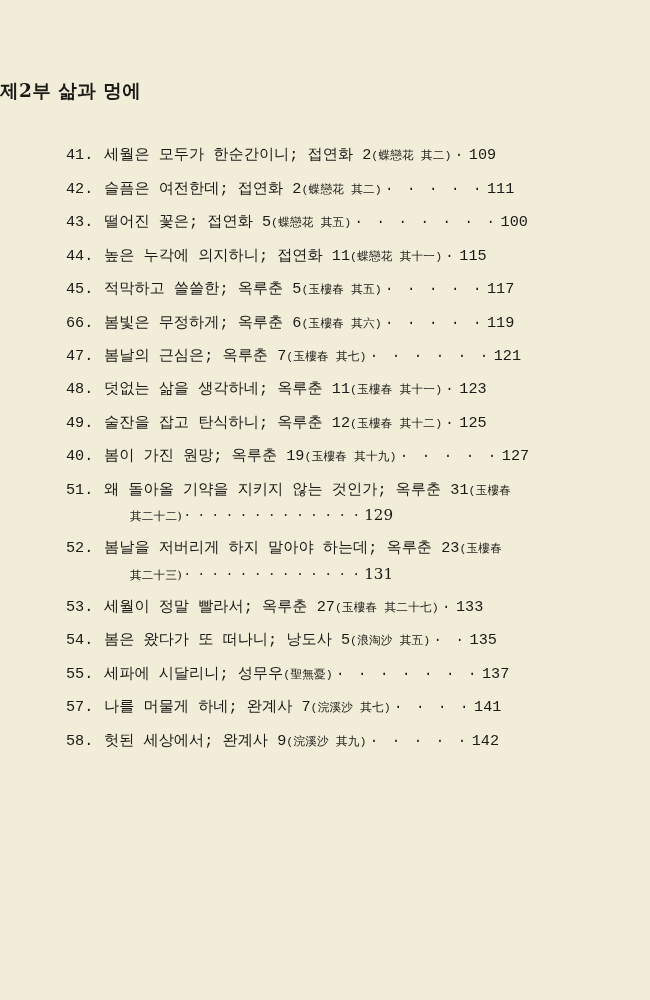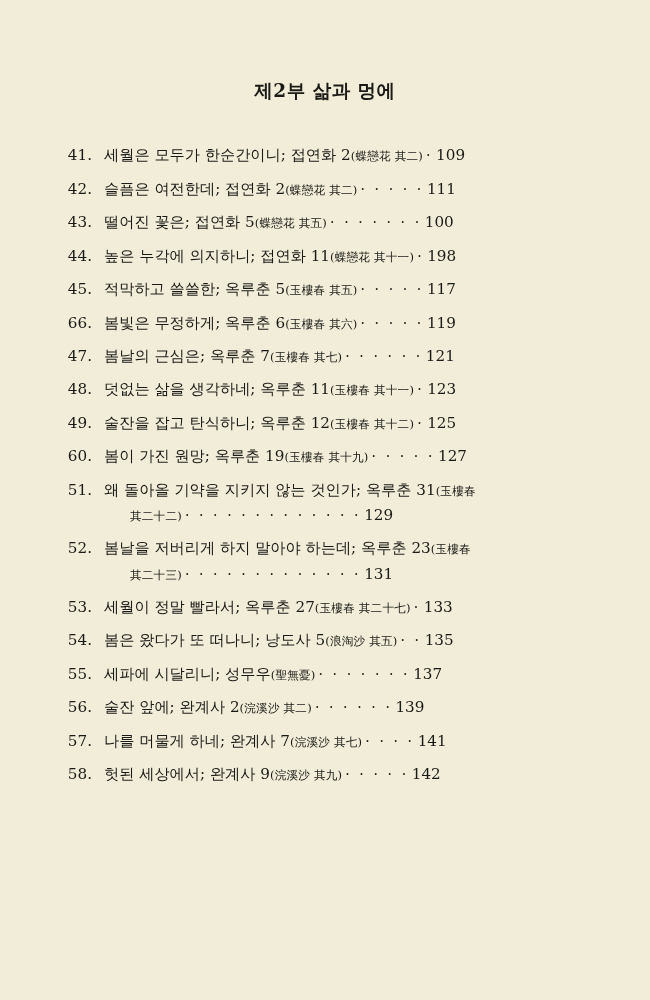--- a/index.html
+++ b/index.html
@@ -15,21 +15,21 @@
     overflow: hidden;
   }
   .page {
     position: relative;
     width: 650px;
     height: 1000px;
     box-sizing: border-box;
     padding: 0;
   }
   .page-title {
-    text-align: center;
+    text-align: left;
     font-size: 18.5px;
     font-weight: bold;
     letter-spacing: 0.5px;
     margin: 0;
     padding-top: 78px;
     font-family: "DejaVu Serif", "Liberation Serif", serif;
   }
   .toc {
     margin: 0;
     padding: 0;
@@ -40,20 +40,21 @@
     display: block;
     font-size: 15.2px;
     line-height: 1.52;
     padding: 5.2px 0 5.2px 0;
     margin: 0 64px 0 104px;
     position: relative;
   }
   .entry-line {
     display: block;
     white-space: nowrap;
+    font-family: Liberation Mono, monospace;
   }
   .entry-num {
     display: inline-block;
     width: 26px;
     text-align: right;
     margin-left: -38px;
     margin-right: 12px;
     font-size: 15.2px;
   }
   .entry-title {
@@ -87,60 +88,57 @@
       <li class="toc-entry">
         <span class="entry-line"><span class="entry-num">41.</span><span class="entry-title">세월은 모두가 한순간이니; 접연화 2</span><span class="hanja">(蝶戀花 其二)</span><span class="dots">·</span><span class="pageno">109</span></span>
       </li>
       <li class="toc-entry">
         <span class="entry-line"><span class="entry-num">42.</span><span class="entry-title">슬픔은 여전한데; 접연화 2</span><span class="hanja">(蝶戀花 其二)</span><span class="dots">· · · · ·</span><span class="pageno">111</span></span>
       </li>
       <li class="toc-entry">
         <span class="entry-line"><span class="entry-num">43.</span><span class="entry-title">떨어진 꽃은; 접연화 5</span><span class="hanja">(蝶戀花 其五)</span><span class="dots">· · · · · · ·</span><span class="pageno">100</span></span>
       </li>
       <li class="toc-entry">
-        <span class="entry-line"><span class="entry-num">44.</span><span class="entry-title">높은 누각에 의지하니; 접연화 11</span><span class="hanja">(蝶戀花 其十一)</span><span class="dots">·</span><span class="pageno">198</span></span>
+        <span class="entry-line"><span class="entry-num">44.</span><span class="entry-title">높은 누각에 의지하니; 접연화 11</span><span class="hanja">(蝶戀花 其十一)</span><span class="dots">·</span><span class="pageno">115</span></span>
       </li>
       <li class="toc-entry">
         <span class="entry-line"><span class="entry-num">45.</span><span class="entry-title">적막하고 쓸쓸한; 옥루춘 5</span><span class="hanja">(玉樓春 其五)</span><span class="dots">· · · · ·</span><span class="pageno">117</span></span>
       </li>
       <li class="toc-entry">
         <span class="entry-line"><span class="entry-num">66.</span><span class="entry-title">봄빛은 무정하게; 옥루춘 6</span><span class="hanja">(玉樓春 其六)</span><span class="dots">· · · · ·</span><span class="pageno">119</span></span>
       </li>
       <li class="toc-entry">
         <span class="entry-line"><span class="entry-num">47.</span><span class="entry-title">봄날의 근심은; 옥루춘 7</span><span class="hanja">(玉樓春 其七)</span><span class="dots">· · · · · ·</span><span class="pageno">121</span></span>
       </li>
       <li class="toc-entry">
         <span class="entry-line"><span class="entry-num">48.</span><span class="entry-title">덧없는 삶을 생각하네; 옥루춘 11</span><span class="hanja">(玉樓春 其十一)</span><span class="dots">·</span><span class="pageno">123</span></span>
       </li>
       <li class="toc-entry">
         <span class="entry-line"><span class="entry-num">49.</span><span class="entry-title">술잔을 잡고 탄식하니; 옥루춘 12</span><span class="hanja">(玉樓春 其十二)</span><span class="dots">·</span><span class="pageno">125</span></span>
       </li>
       <li class="toc-entry">
-        <span class="entry-line"><span class="entry-num">60.</span><span class="entry-title">봄이 가진 원망; 옥루춘 19</span><span class="hanja">(玉樓春 其十九)</span><span class="dots">· · · · ·</span><span class="pageno">127</span></span>
+        <span class="entry-line"><span class="entry-num">40.</span><span class="entry-title">봄이 가진 원망; 옥루춘 19</span><span class="hanja">(玉樓春 其十九)</span><span class="dots">· · · · ·</span><span class="pageno">127</span></span>
       </li>
       <li class="toc-entry">
         <span class="entry-line"><span class="entry-num">51.</span><span class="entry-title">왜 돌아올 기약을 지키지 않는 것인가; 옥루춘 31</span><span class="hanja">(玉樓春</span></span>
         <span class="cont-line"><span class="hanja">其二十二)</span><span class="dots">· · · · · · · · · · · · ·</span><span class="pageno">129</span></span>
       </li>
       <li class="toc-entry">
         <span class="entry-line"><span class="entry-num">52.</span><span class="entry-title">봄날을 저버리게 하지 말아야 하는데; 옥루춘 23</span><span class="hanja">(玉樓春</span></span>
         <span class="cont-line"><span class="hanja">其二十三)</span><span class="dots">· · · · · · · · · · · · ·</span><span class="pageno">131</span></span>
       </li>
       <li class="toc-entry">
         <span class="entry-line"><span class="entry-num">53.</span><span class="entry-title">세월이 정말 빨라서; 옥루춘 27</span><span class="hanja">(玉樓春 其二十七)</span><span class="dots">·</span><span class="pageno">133</span></span>
       </li>
       <li class="toc-entry">
         <span class="entry-line"><span class="entry-num">54.</span><span class="entry-title">봄은 왔다가 또 떠나니; 낭도사 5</span><span class="hanja">(浪淘沙 其五)</span><span class="dots">· ·</span><span class="pageno">135</span></span>
       </li>
       <li class="toc-entry">
         <span class="entry-line"><span class="entry-num">55.</span><span class="entry-title">세파에 시달리니; 성무우</span><span class="hanja">(聖無憂)</span><span class="dots">· · · · · · ·</span><span class="pageno">137</span></span>
       </li>
       <li class="toc-entry">
-        <span class="entry-line"><span class="entry-num">56.</span><span class="entry-title">술잔 앞에; 완계사 2</span><span class="hanja">(浣溪沙 其二)</span><span class="dots">· · · · · ·</span><span class="pageno">139</span></span>
-      </li>
-      <li class="toc-entry">
         <span class="entry-line"><span class="entry-num">57.</span><span class="entry-title">나를 머물게 하네; 완계사 7</span><span class="hanja">(浣溪沙 其七)</span><span class="dots">· · · ·</span><span class="pageno">141</span></span>
       </li>
       <li class="toc-entry">
         <span class="entry-line"><span class="entry-num">58.</span><span class="entry-title">헛된 세상에서; 완계사 9</span><span class="hanja">(浣溪沙 其九)</span><span class="dots">· · · · ·</span><span class="pageno">142</span></span>
       </li>
     </ul>
 </div>
 
 </body></html>

